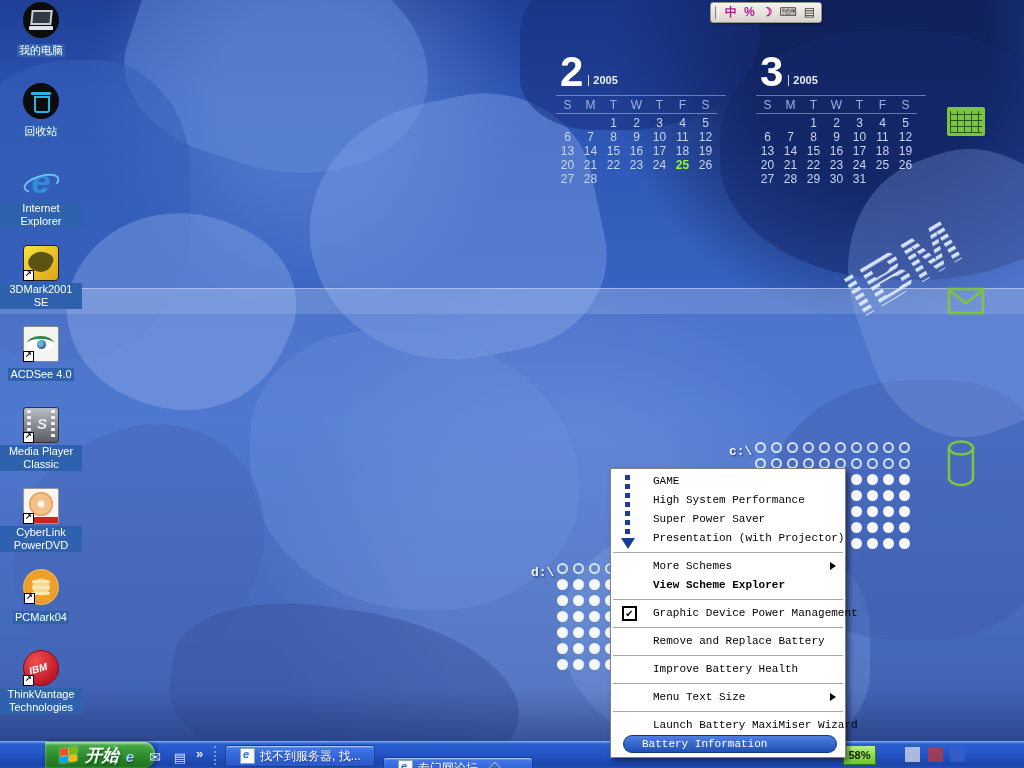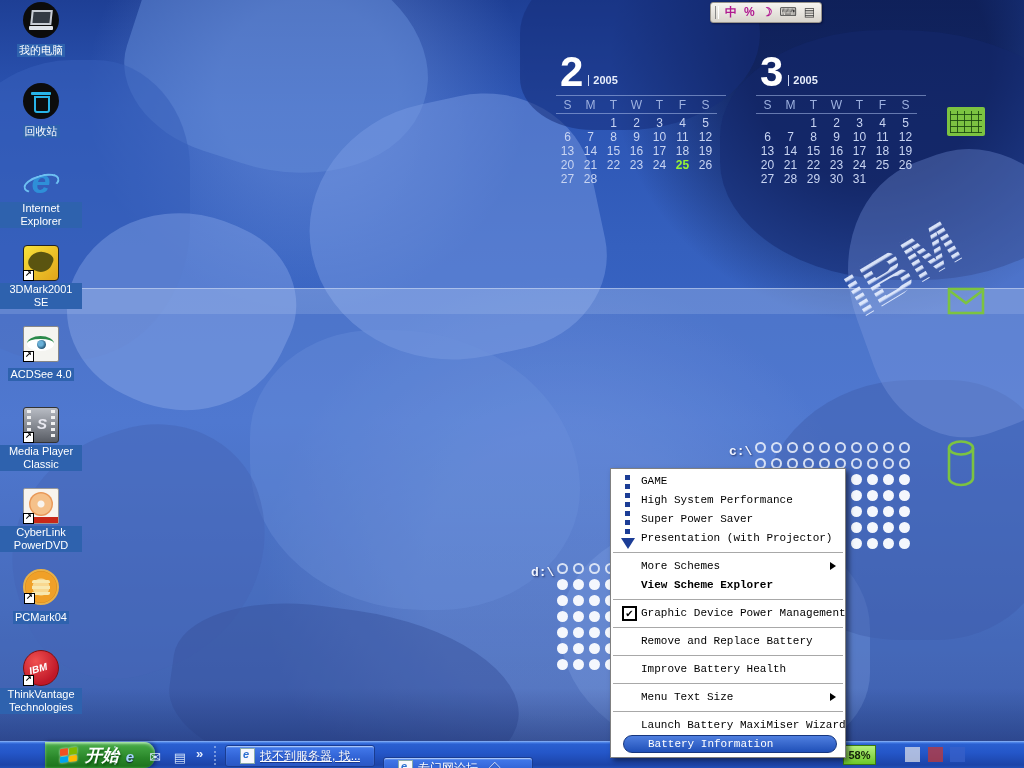--- a/index.html
+++ b/index.html
@@ -88,26 +88,26 @@
   .disk-label{font-family:"Liberation Mono","DejaVu Sans Mono",monospace;font-weight:bold;font-size:13px;color:#f0f4ff;text-shadow:1px 1px 2px rgba(0,0,40,.6);}
   .dot-grid{position:absolute;left:26px;top:1px;display:grid;grid-template-columns:repeat(10,16px);grid-auto-rows:16px;}
   .dot{width:11px;height:11px;border-radius:50%;box-sizing:border-box;}
   .dot.outlined{border:2px solid rgba(238,243,252,.85);}
   .dot.filled{background:#f4f7fd;}
 
   
   #power-menu{position:absolute;left:610px;top:468px;width:236px;box-sizing:border-box;background:#fff;
     border:1px solid #808080;box-shadow:3px 3px 5px rgba(0,0,10,.5);padding:3px 0 4px;z-index:40;
     font-family:"Liberation Mono","DejaVu Sans Mono",monospace;font-size:11px;color:#000;}
-  .menu-item{height:19px;line-height:19px;padding-left:30px;position:relative;white-space:nowrap;cursor:default;}
+  .menu-item{height:19px;line-height:19px;padding-left:42px;position:relative;white-space:nowrap;cursor:default;}
   .menu-item.bold{font-weight:bold;}
   .menu-sep{border-top:1px solid #a8a8a8;margin:4px 2px;}
   .marrow{position:absolute;right:9px;top:5px;width:0;height:0;border-left:6px solid #000;border-top:4px solid transparent;border-bottom:4px solid transparent;}
   .mcheck{position:absolute;left:11px;top:2px;width:11px;height:11px;border:2px solid #000;background:#fff;font-size:10px;line-height:11px;text-align:center;font-weight:bold;font-family:"DejaVu Sans",sans-serif;}
-  .menu-item.highlighted{margin:0 8px 0 12px;padding-left:24px;height:18px;line-height:17px;border-radius:9px;
+  .menu-item.highlighted{margin:0 8px 0 12px;padding-left:18px;height:18px;line-height:17px;border-radius:9px;
     background:linear-gradient(180deg,#4f7fe0,#2050b8);border:1px solid #16367e;color:#fff;box-sizing:border-box;}
   #scheme-arrow{position:absolute;left:9px;top:6px;width:15px;display:flex;flex-direction:column;align-items:center;gap:4px;}
   .dash{width:5px;height:5px;background:#1c3d96;}
   .arrow-head{width:0;height:0;border-top:11px solid #1c3d96;border-left:7px solid transparent;border-right:7px solid transparent;}
 
   
   #taskbar{position:absolute;left:0;top:741px;width:1024px;height:27px;z-index:30;
     background:linear-gradient(180deg,#5a90ec 0%,#3a70dd 5%,#2a5fd0 9%,#2456c8 42%,#1c44a8 88%,#2250b8 100%);
     border-top:1px solid #7aa6f2;box-sizing:border-box;}
   #start-button{position:absolute;left:0;top:0;width:110px;height:26px;border-radius:0 11px 11px 0;cursor:pointer;
@@ -121,21 +121,21 @@
   .tb-sep{position:absolute;top:4px;height:19px;border-left:2px dotted rgba(205,222,250,.5);}
   #quick-launch-icons{position:absolute;left:122px;top:0;height:27px;display:flex;align-items:center;gap:9px;}
   .ql{width:16px;height:16px;display:inline-block;text-align:center;cursor:pointer;}
   .ql-internet-explorer::before{content:"e";font-size:15px;font-weight:bold;font-style:italic;color:#aderff;color:#a8d8ff;text-shadow:0 1px 1px #123;}
   .ql-outlook-express::before{content:"✉";font-size:14px;color:#d8e6ff;}
   .ql-show-desktop::before{content:"▤";font-size:13px;color:#cfe0f8;}
   #ql-chevron{position:absolute;left:196px;top:4px;color:#e2ecff;font-weight:bold;font-size:13px;cursor:pointer;}
   .task-btn{position:absolute;top:3px;height:22px;width:150px;border-radius:3px;cursor:pointer;
     background:linear-gradient(180deg,#78a6f8 0%,#4076e8 12%,#3062d4 60%,#2a58c4 100%);
     border:1px solid #1a3c90;box-shadow:inset 0 1px 1px rgba(255,255,255,.45);
-    display:flex;align-items:center;gap:5px;padding:0 14px;box-sizing:border-box;color:#fff;font-size:12px;text-decoration:underline;}
+    display:flex;align-items:center;gap:5px;padding:0 14px;box-sizing:border-box;color:#fff;font-size:12px;}
   .task-ic{width:13px;height:14px;background:#f6f8fc;border:1px solid #8aa;position:relative;flex:0 0 auto;}
   .task-ic::after{content:"e";position:absolute;left:2px;top:-1px;color:#2a6fd0;font-weight:bold;font-style:italic;font-size:11px;}
   .task-label{white-space:nowrap;overflow:hidden;text-shadow:0 1px 1px rgba(0,0,40,.4);}
   #battery-tray{position:absolute;left:843px;top:3px;width:33px;height:20px;background:linear-gradient(180deg,#b4f07e,#6cc828);border:1px solid #3a7a10;box-sizing:border-box;color:#15240a;font-weight:bold;font-size:11px;text-align:center;line-height:18px;z-index:31;}
   .tray-ghost{position:absolute;top:5px;width:15px;height:15px;opacity:.75;z-index:30;}
   #forum-watermark{position:absolute;left:849px;top:729px;z-index:50;font-size:31px;font-weight:bold;font-style:italic;letter-spacing:1px;color:#0d1b5e;
     text-shadow:0 0 2px rgba(255,255,255,.95),0 0 5px rgba(255,255,255,.65);}
 
   
   #ime-bar{position:absolute;left:710px;top:2px;height:19px;z-index:50;display:flex;align-items:center;gap:6px;padding:0 6px 0 4px;

